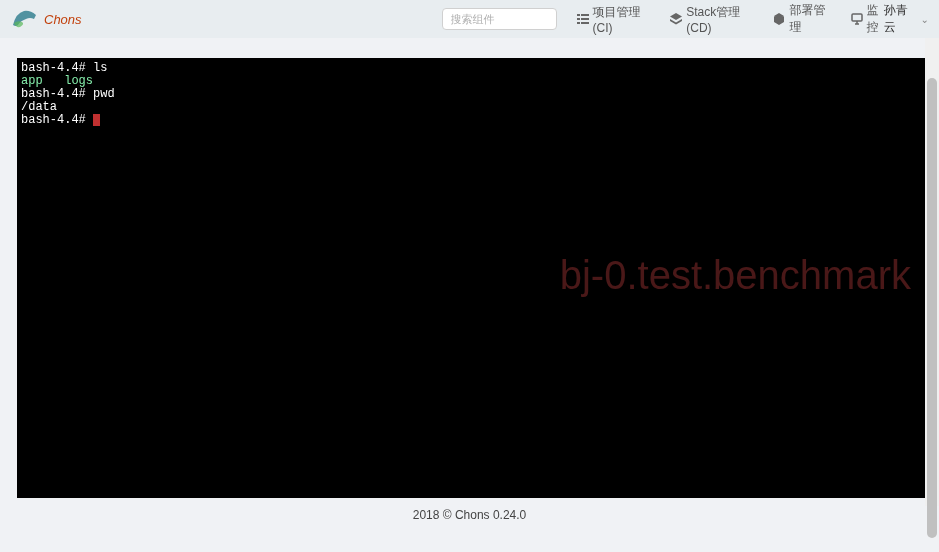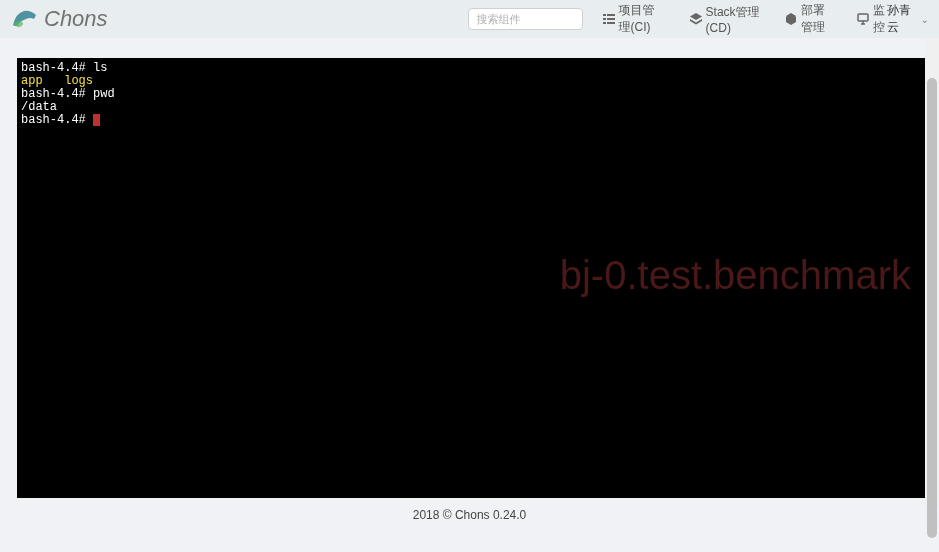--- a/index.html
+++ b/index.html
@@ -29,22 +29,22 @@
       align-items: center;
       gap: 4px;
     }
     
     .logo-icon {
       width: 30px;
       height: 28px;
     }
     
     .logo-text {
-      font-size: 22px;
-      color: #737373;
+      font-size: 13px;
+      color: #c2410c;
       font-weight: 500;
       font-style: italic;
     }
     
     .search-input {
       margin-left: 360px;
       width: 115px;
       height: 22px;
       border: 1px solid #d0d0d0;
       border-radius: 4px;
@@ -111,21 +111,21 @@
       font-size: 12px;
       line-height: 13px;
       color: #fff;
     }
     
     .terminal-line {
       white-space: pre;
     }
     
     .blue-text {
-      color: #fde047;
+      color: #86efac;
     }
     
     .cursor-block {
       display: inline-block;
       width: 7px;
       height: 12px;
       background: #c03030;
       vertical-align: middle;
     }
     

